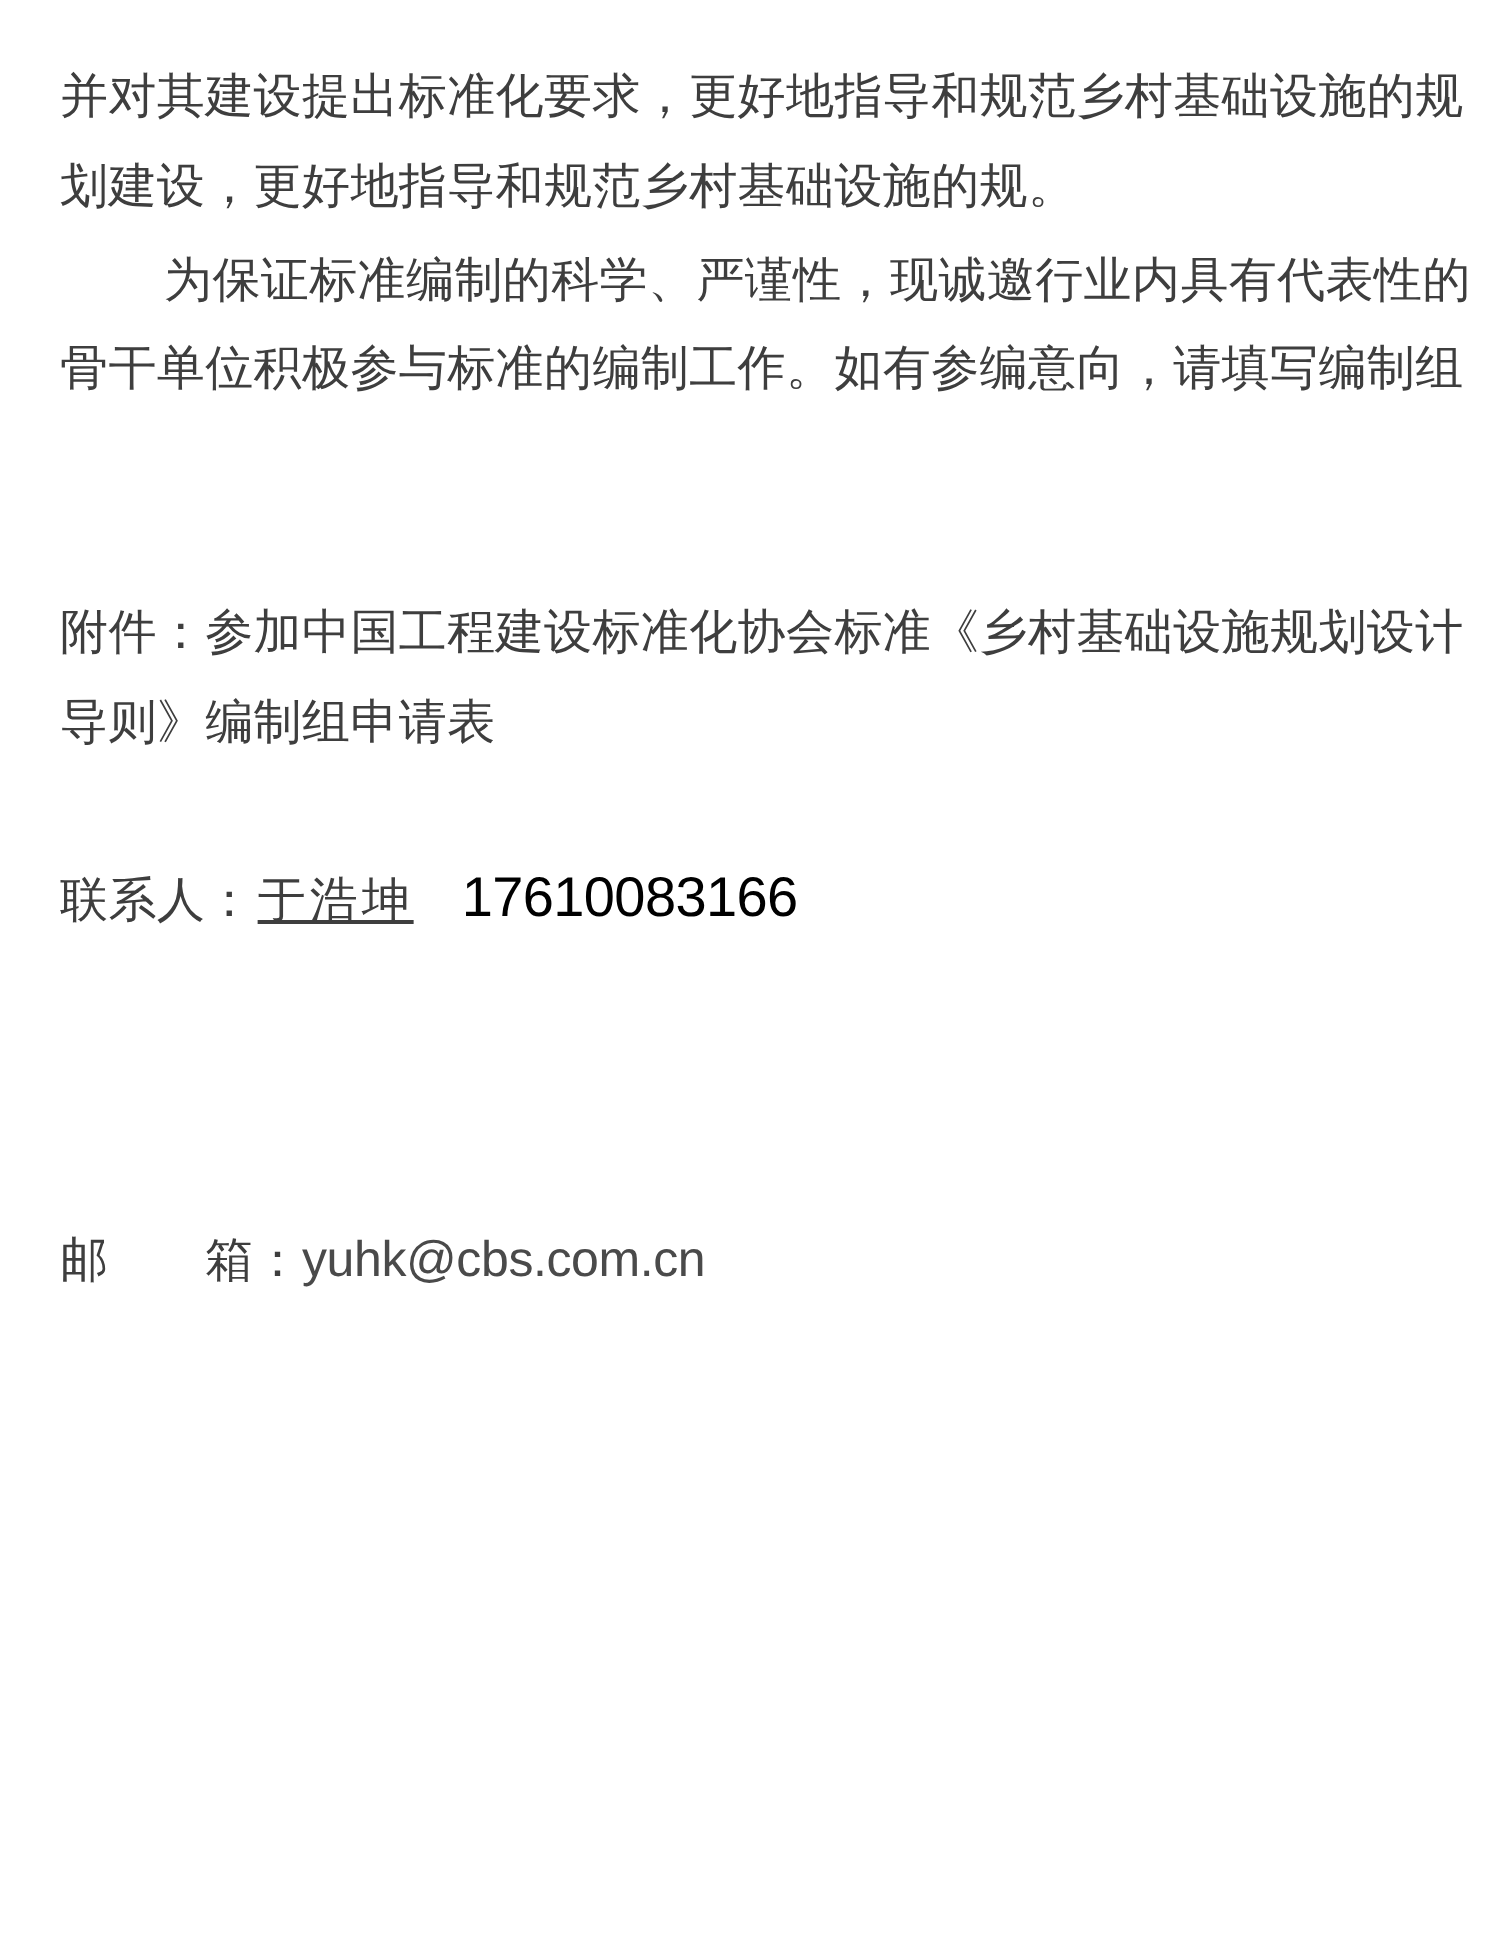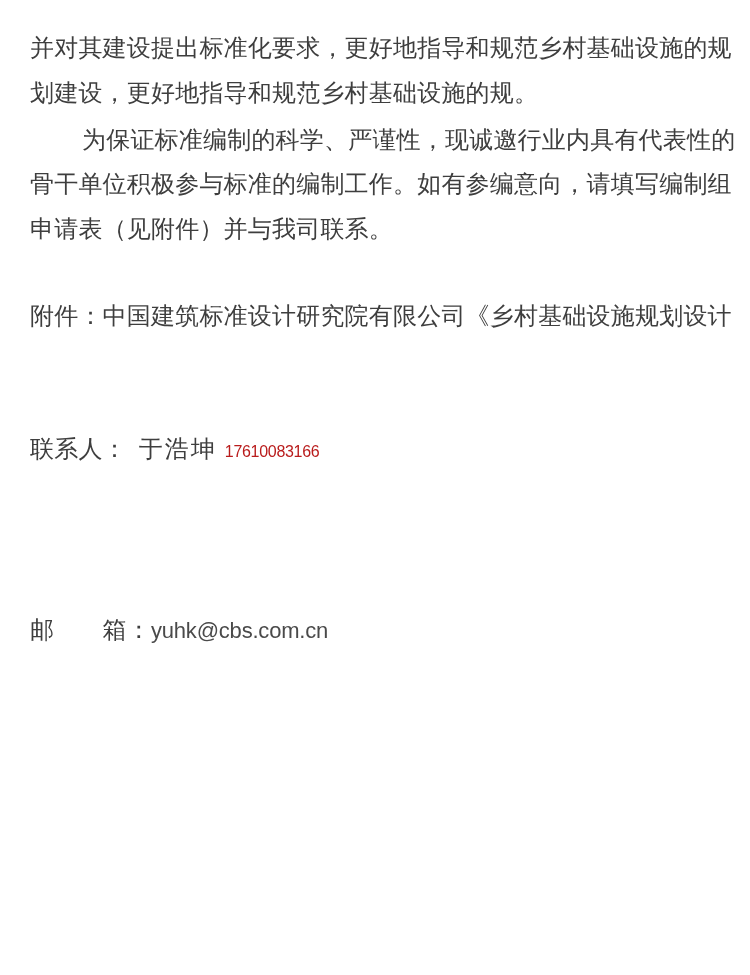--- a/index.html
+++ b/index.html
@@ -10,24 +10,24 @@
     overflow:hidden;
     font-family:"Liberation Sans","DejaVu Sans",sans-serif;
   }
   .line{
     position:absolute;
     white-space:nowrap;
     font-size:24px;
     color:#3e3e3e;
     letter-spacing:0.2px;
   }
-  .contact-name{letter-spacing:2px;margin-left:12px;}
+  .contact-name{letter-spacing:2px;margin-left:2px;text-decoration:underline;}
   .latin{font-family:"Liberation Sans","DejaVu Sans",sans-serif;}
-  .phone{margin-left:8px;font-size:16px;letter-spacing:-0.3px;color:#b91c1c;}
-  .email-addr{font-size:22px;color:#4a4a4a;letter-spacing:-0.2px;}
+  .phone{margin-left:24px;font-size:28px;letter-spacing:-0.3px;color:#000000;}
+  .email-addr{font-size:25px;color:#4a4a4a;letter-spacing:-0.2px;}
   .sig{color:#565656;}
   .company{letter-spacing:0.6px;}
   .date{letter-spacing:1px;}
   .seal{
     position:absolute;
     left:450px;top:754px;
     width:192px;height:192px;
     mix-blend-mode:multiply;
     opacity:0.93;
   }
@@ -45,23 +45,23 @@
 </head>
 <body>
 
 <div class="page">
 
   <div class="line" style="top:32px;left:30px">并对其建设提出标准化要求，更好地指导和规范乡村基础设施的规</div>
   <div class="line" style="top:77px;left:30px">划建设，更好地指导和规范乡村基础设施的规。</div>
 
   <div class="line" style="top:168px;left:30px">骨干单位积极参与标准的编制工作。如有参编意向，请填写编制组</div>
   <div class="line" style="top:124px;left:82px">为保证标准编制的科学、严谨性，现诚邀行业内具有代表性的</div>
-  <div class="line" style="top:213px;left:30px">申请表（见附件）并与我司联系。</div>
 
-  <div class="line" style="top:300px;left:30px">附件：中国建筑标准设计研究院有限公司《乡村基础设施规划设计</div>
+  <div class="line" style="top:300px;left:30px">附件：参加中国工程建设标准化协会标准《乡村基础设施规划设计</div>
+  <div class="line" style="top:345px;left:30px">导则》编制组申请表</div>
 
   <div class="line" style="top:433px;left:30px">
     <span>联系人：</span><span class="contact-name">于浩坤</span><span class="latin phone">17610083166</span>
   </div>
 
   <div class="line" style="top:614px;left:30px">
     <span>邮　　箱：</span><span class="latin email-addr">yuhk@cbs.com.cn</span>
   </div>
 
   <div class="line sig company" style="top:838px;left:361px">中国建筑标准设计研究院有限公司</div>

